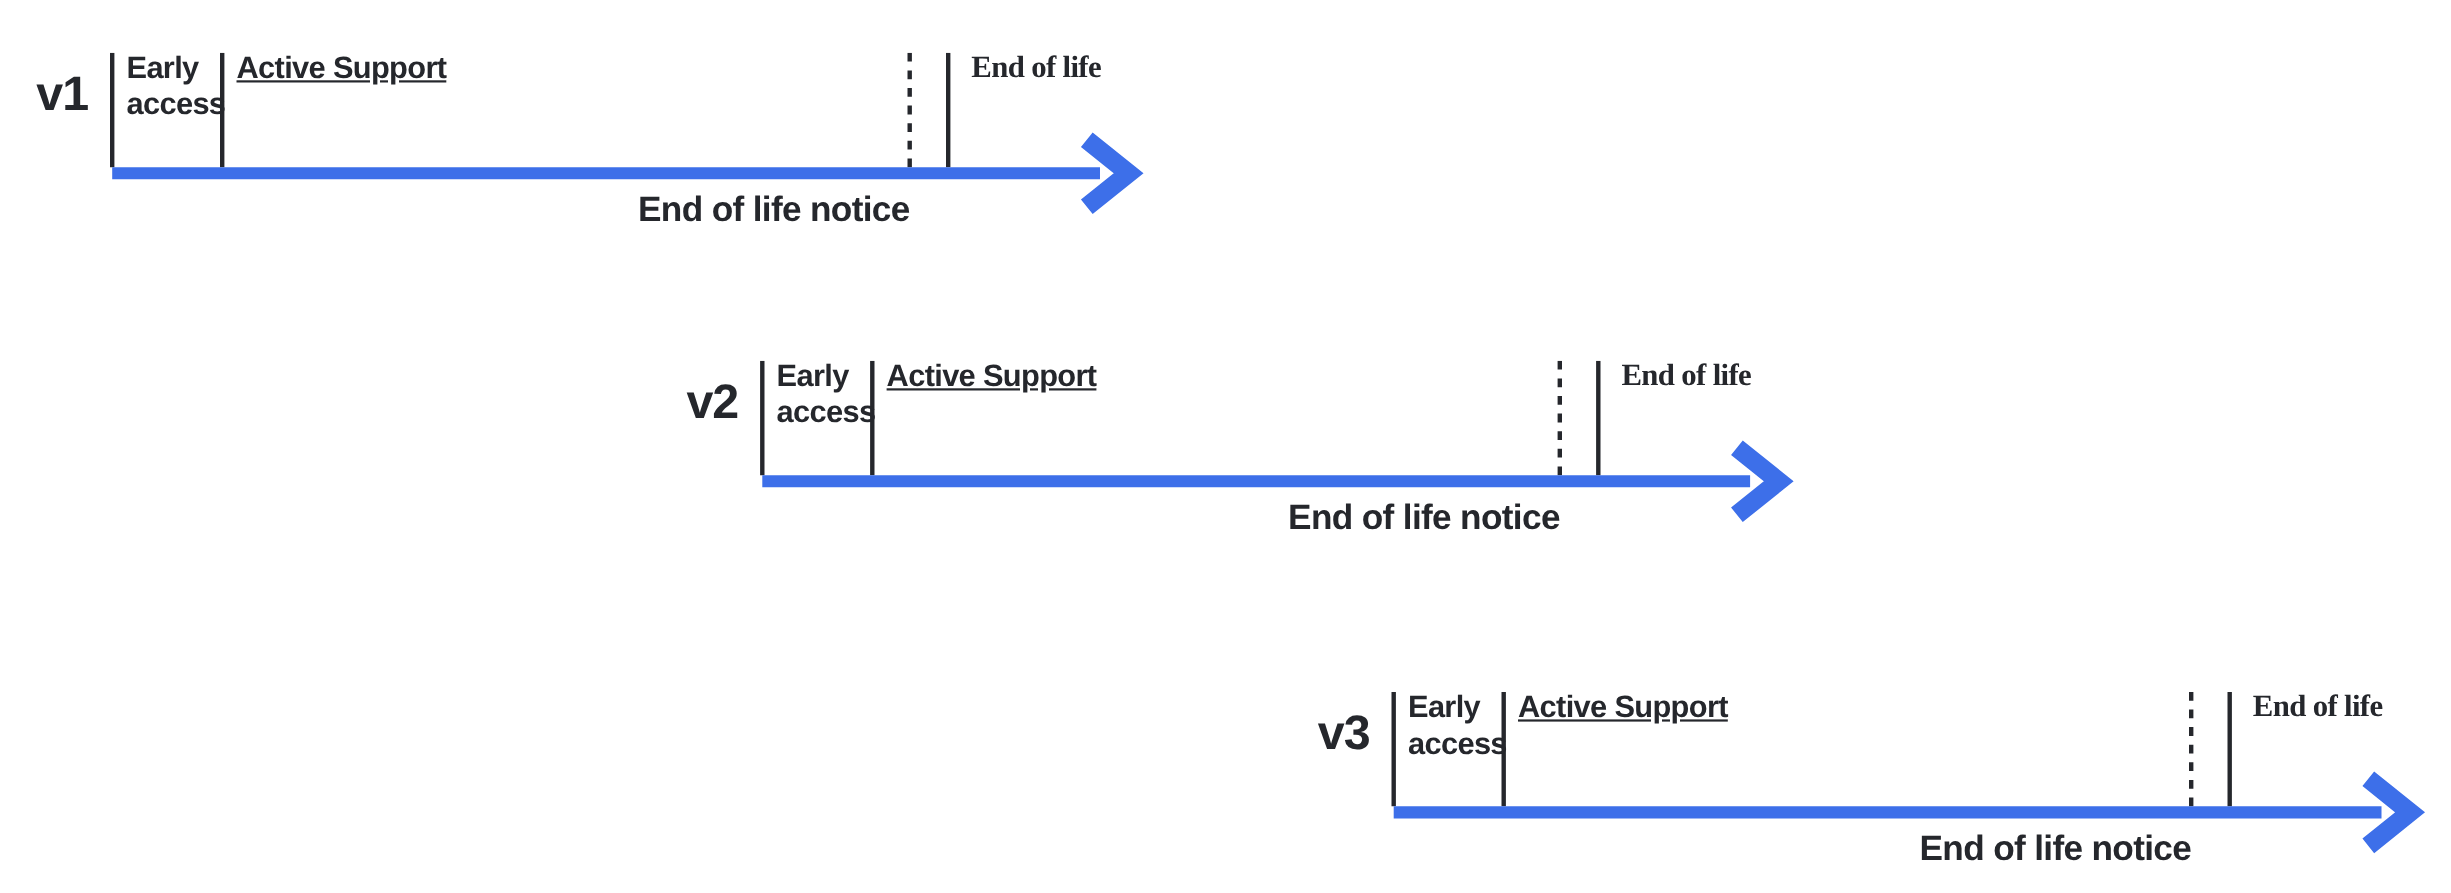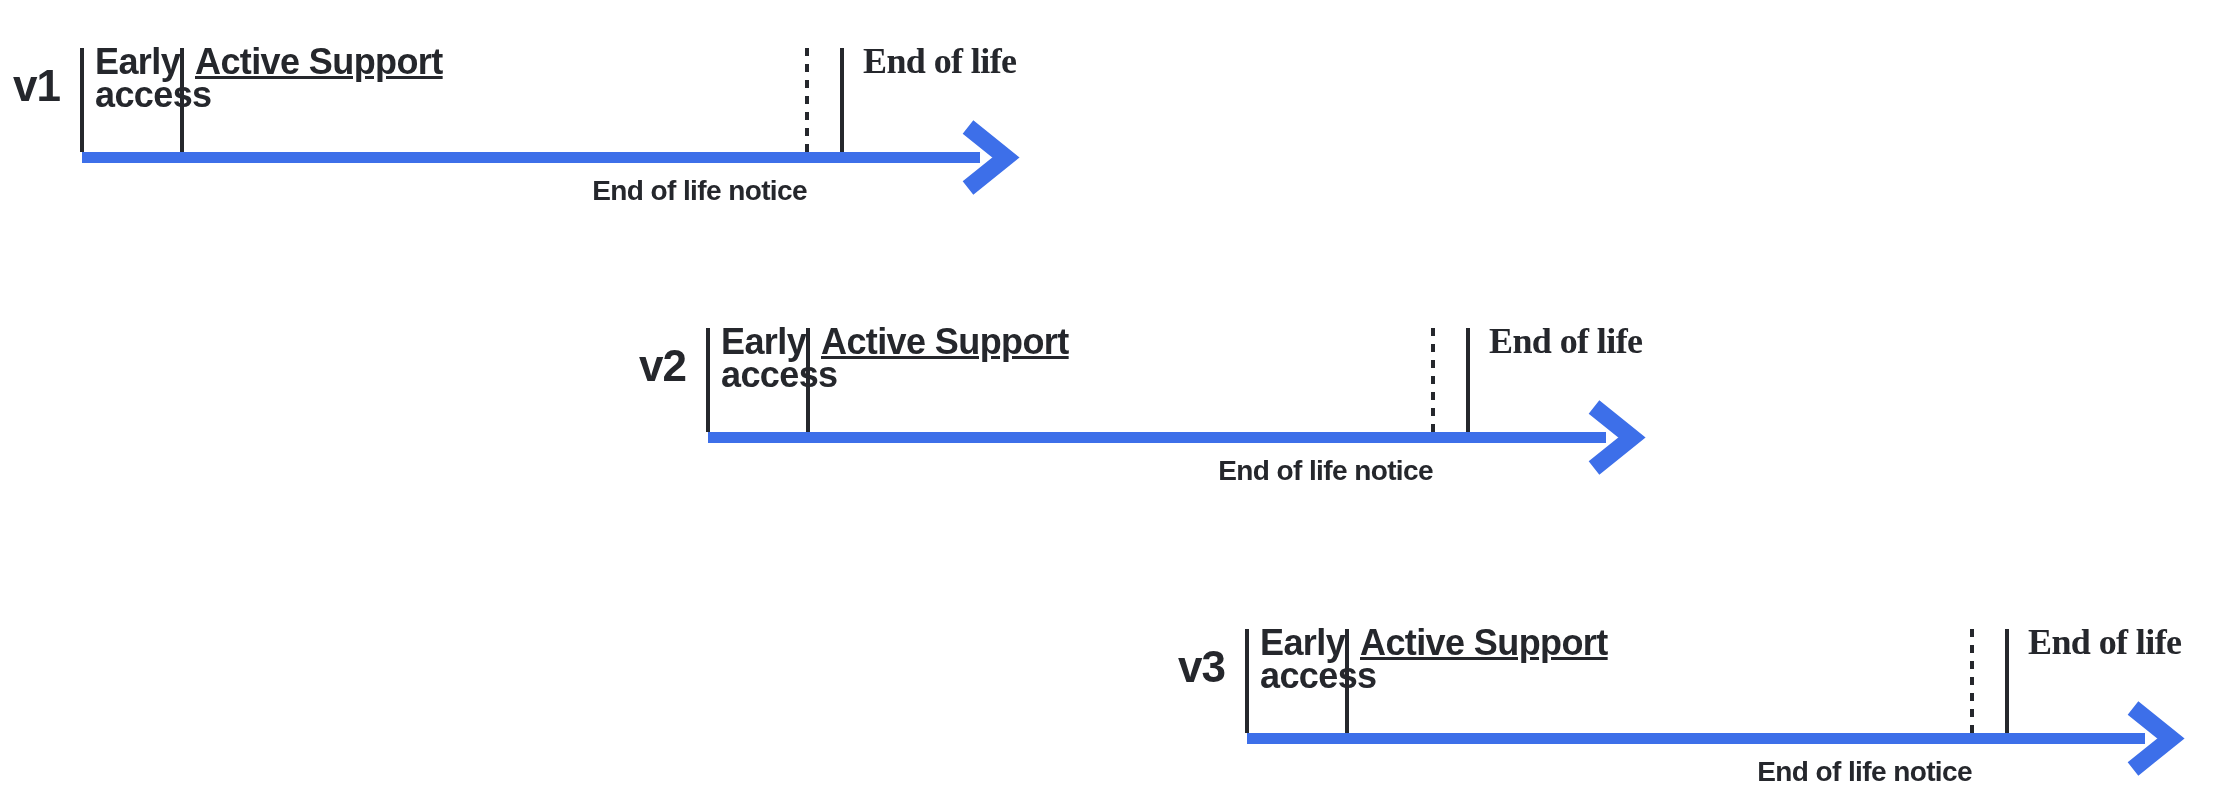--- a/index.html
+++ b/index.html
@@ -3,47 +3,47 @@
 <meta charset="utf-8">
 <style>
   html, body { margin: 0; padding: 0; }
   body {
     width: 2228px; height: 812px;
     background: #ffffff;
     font-family: "Liberation Sans", "DejaVu Sans", sans-serif;
     position: relative;
     overflow: hidden;
   }
-  .canvas { position: absolute; inset: 0; }
+  .canvas { position: absolute; inset: 0; margin-left: 20px; }
 
   .timeline-row { position: absolute; width: 960px; height: 170px; }
   .row-0 { left: 82px;   top: 48px;  }
-  .row-1 { left: 708px;  top: 328px; }
+  .row-1 { left: 673px;  top: 328px; }
   .row-2 { left: 1247px; top: 629px; }
 
   .version-label {
     position: absolute; left: -150px; top: 14px; width: 128px;
     text-align: right;
     font-size: 44px; line-height: 48px; font-weight: 700;
     color: #25272C; letter-spacing: -1px;
   }
 
   .phase-label {
     position: absolute; top: -3px;
-    font-size: 36px; line-height: 33px; font-weight: 700;
+    font-size: 28px; line-height: 33px; font-weight: 700;
     color: #25272C; letter-spacing: -0.6px;
     white-space: nowrap;
   }
   .phase-early   { left: 13px; width: 104px; white-space: normal; }
   .phase-active  { left: 113px; text-decoration: underline; }
   .phase-eol     { left: 781px; font-family: Liberation Serif, serif; }
 
   .notice-label {
     position: absolute; right: 235px; top: 126px;
-    font-size: 28px; line-height: 33px; font-weight: 700;
+    font-size: 32px; line-height: 33px; font-weight: 700;
     color: #25272C; letter-spacing: -0.6px;
     white-space: nowrap; 
   }
 
   .row-graphics { position: absolute; left: -10px; top: 0; width: 970px; height: 170px; }
 </style>
 </head>
 <body>
 
 <div class="canvas">

